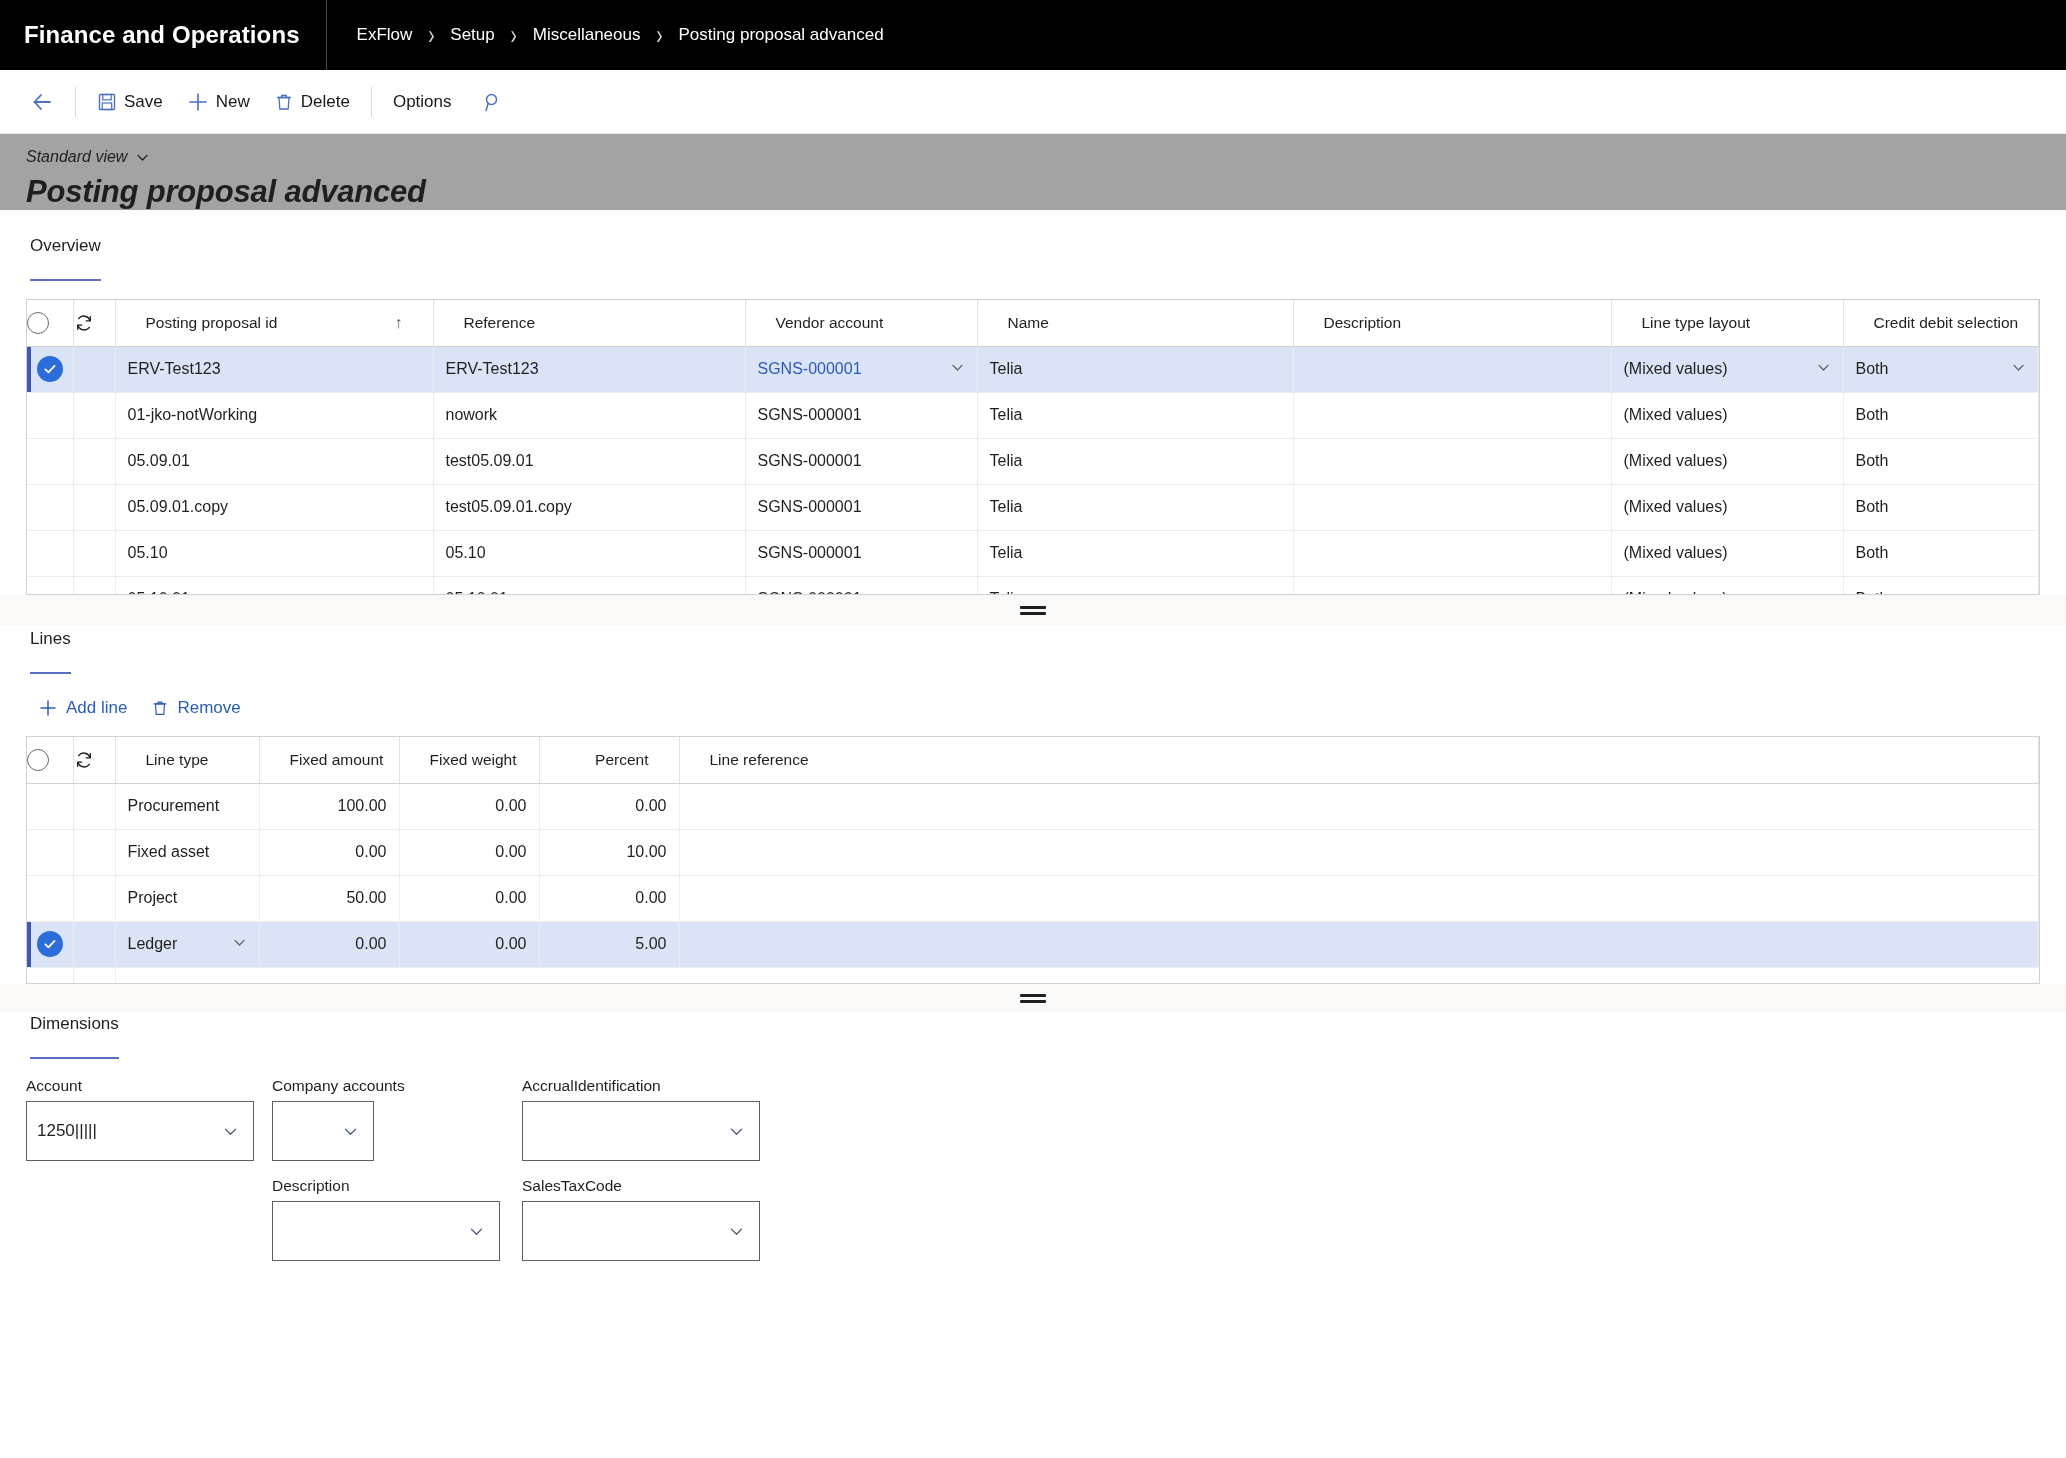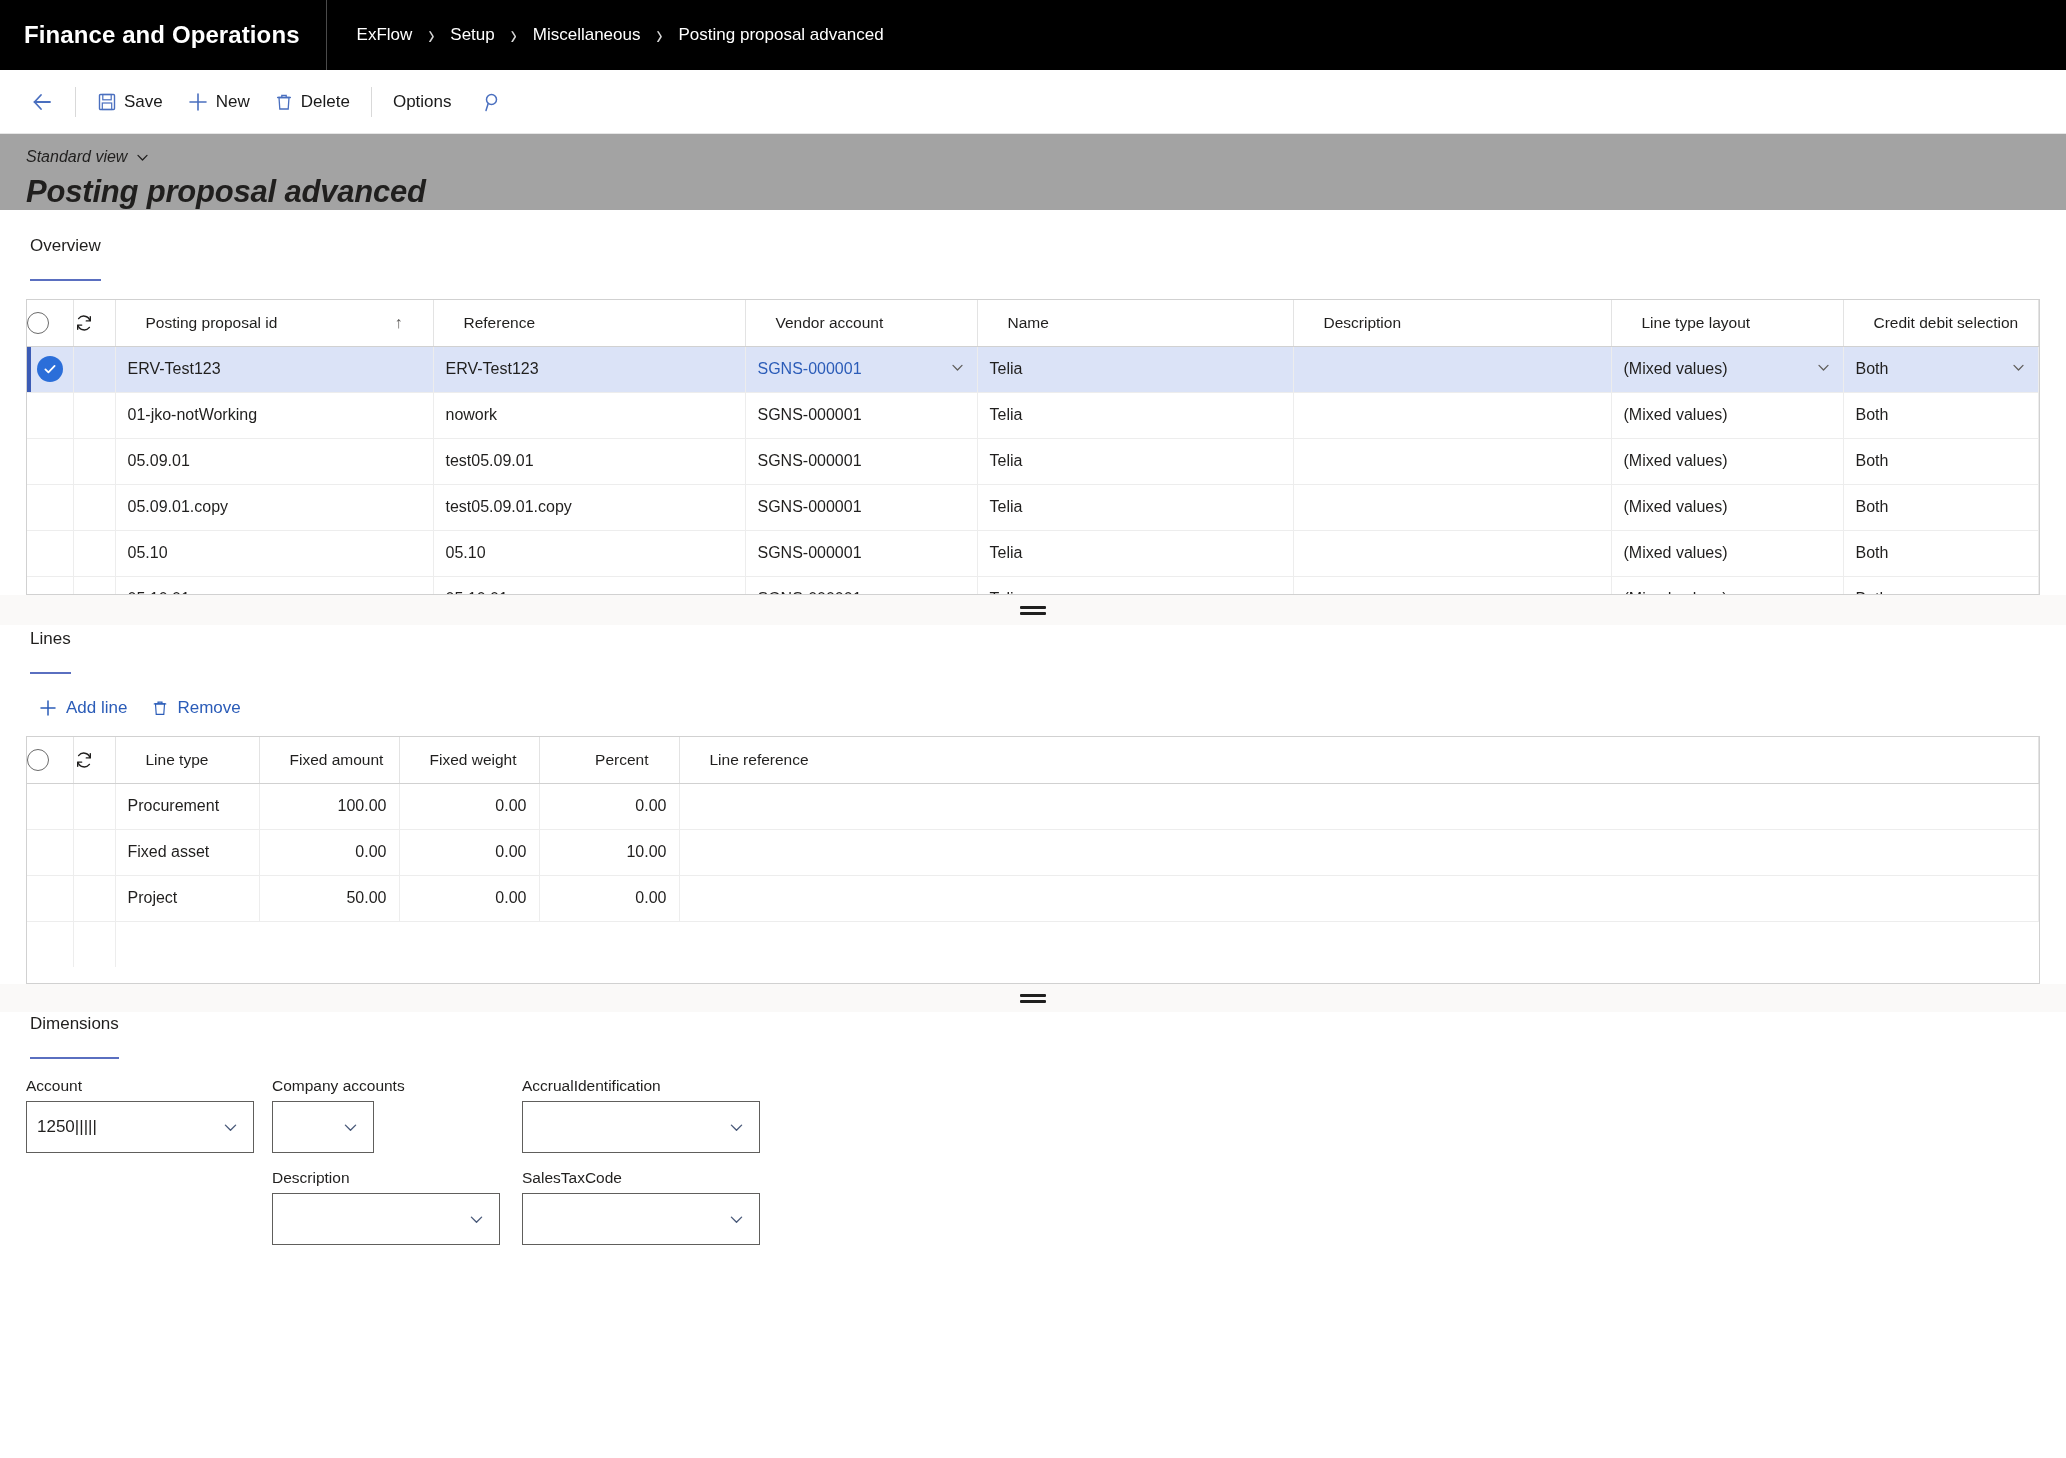--- a/index.html
+++ b/index.html
@@ -196,21 +196,21 @@
     padding-top: 18px;
     gap: 0;
   }
   .dim-col { display: flex; flex-direction: column; }
   .dim-field { margin-bottom: 16px; }
   .dim-label {
     font-size: 15.5px; color: #201f1e; margin-bottom: 6px;
     white-space: nowrap;
   }
   .dim-input {
-    height: 52px;
+    height: 60px;
     border: 1.6px solid #605e5c;
     background: #ffffff;
     display: flex; align-items: center;
     padding: 0 10px;
     font-size: 17px; color: #201f1e;
     position: relative;
     cursor: text;
   }
   .dim-input .val { flex: 1; overflow: hidden; white-space: nowrap; }
   .dim-input .chevbox {
@@ -530,20 +530,43 @@
       </tr>
       <tr>
         <td class="cb"></td>
         <td class="rf"></td>
         <td>Project</td>
         <td class="num">50.00</td>
         <td class="num">0.00</td>
         <td class="num">0.00</td>
         <td></td>
       </tr>
+      <tr class="sel">
+        <td class="cb">
+          <span class="selbar"></span>
+          <span class="chk">
+            <svg width="16" height="16" viewBox="0 0 16 16">
+                <path d="M3.4 8.4 L6.4 11.3 L12.6 4.9" fill="none" stroke="#fff" stroke-width="1.8" stroke-linecap="round" stroke-linejoin="round"></path>
+              </svg>
+          </span>
+        </td>
+        <td class="rf"></td>
+        <td>
+          <span>Ledger</span>
+          <span class="cellchev">
+            <svg width="15" height="15" viewBox="0 0 15 15">
+                <path d="M3 5.4 L7.5 10 L12 5.4" fill="none" stroke="#605e5c" stroke-width="1.3" stroke-linecap="round" stroke-linejoin="round"></path>
+              </svg>
+          </span>
+        </td>
+        <td class="num">0.00</td>
+        <td class="num">0.00</td>
+        <td class="num">5.00</td>
+        <td></td>
+      </tr>
       <tr>
         <td class="cb" style="border-bottom:none"></td>
         <td class="rf" style="border-bottom:none"></td>
         <td style="border-bottom:none;border-right:none"></td>
         <td style="border-bottom:none;border-right:none"></td>
         <td style="border-bottom:none;border-right:none"></td>
         <td style="border-bottom:none;border-right:none"></td>
         <td style="border-bottom:none;border-right:none"></td>
       </tr>
     </tbody>

